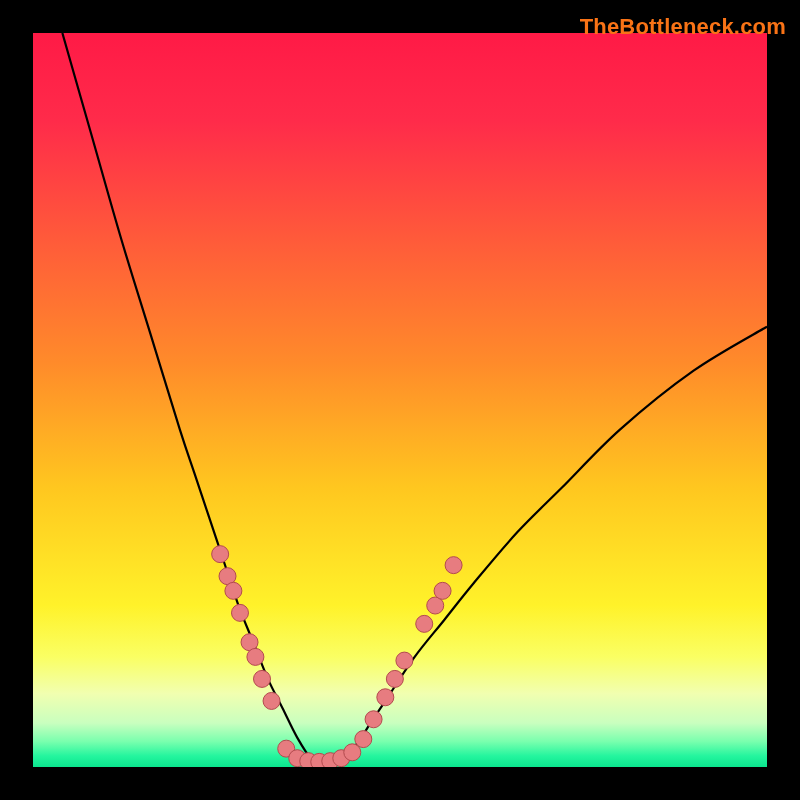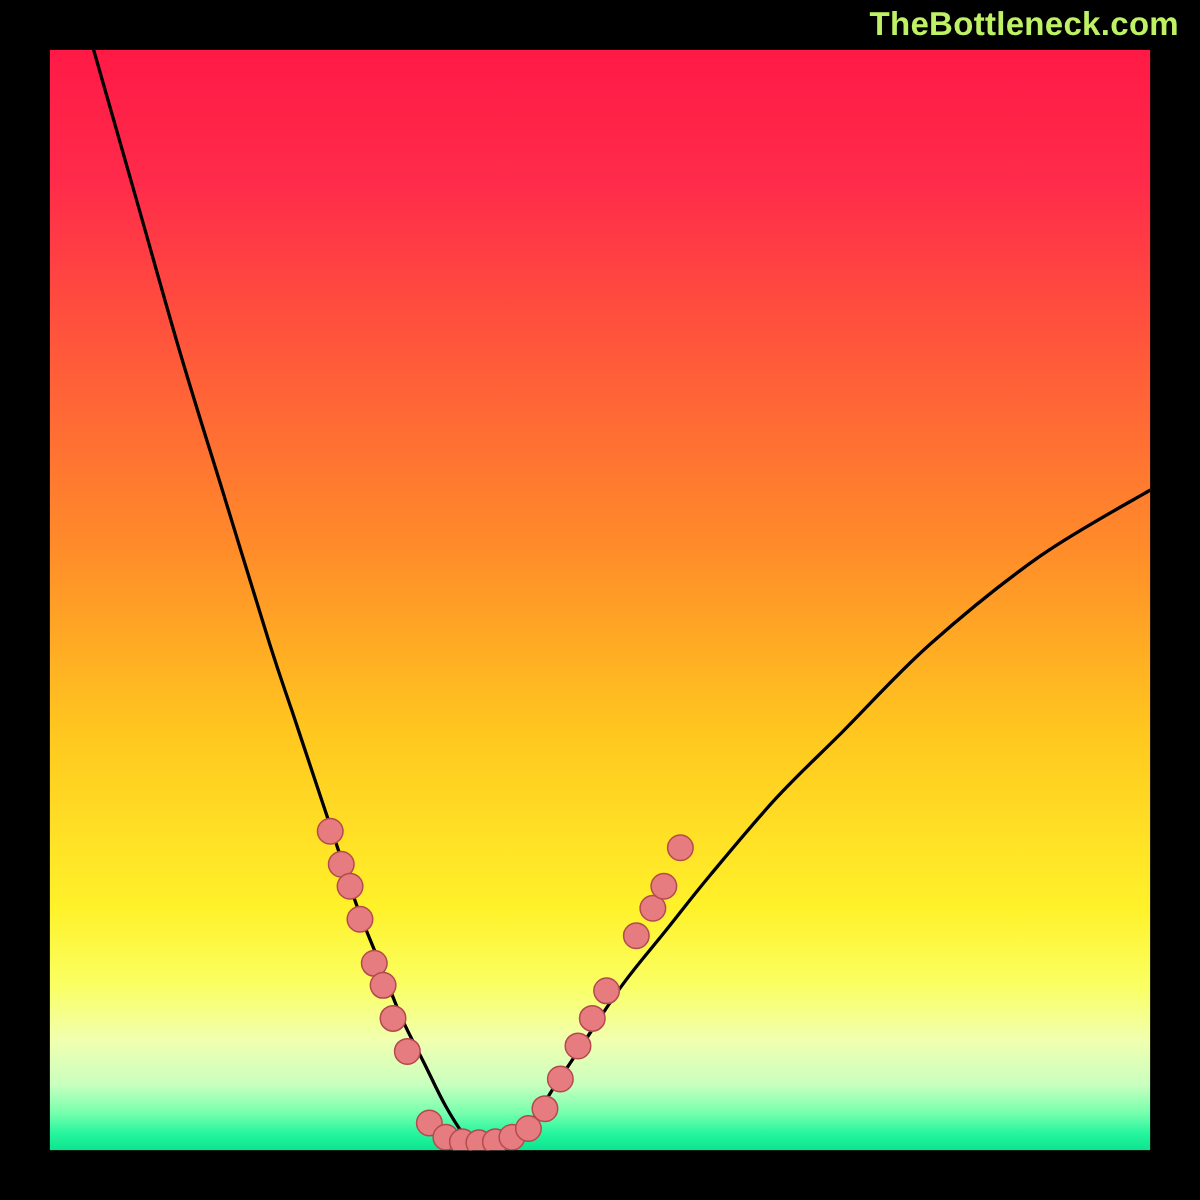--- a/index.html
+++ b/index.html
@@ -12,23 +12,23 @@
     overflow: hidden;
   }
   .frame {
     position: relative;
     width: 800px;
     height: 800px;
     background: #000;
   }
   .watermark {
     position: absolute;
-    top: 3px;
+    top: 14px;
     right: 14px;
-    color: #bef264;
+    color: #f97316;
     font-size: 22px;
     font-weight: 600;
     letter-spacing: 0.2px;
     z-index: 5;
   }
   .plot {
     position: absolute;
     left: 33px;
     top: 33px;
     width: 734px;

